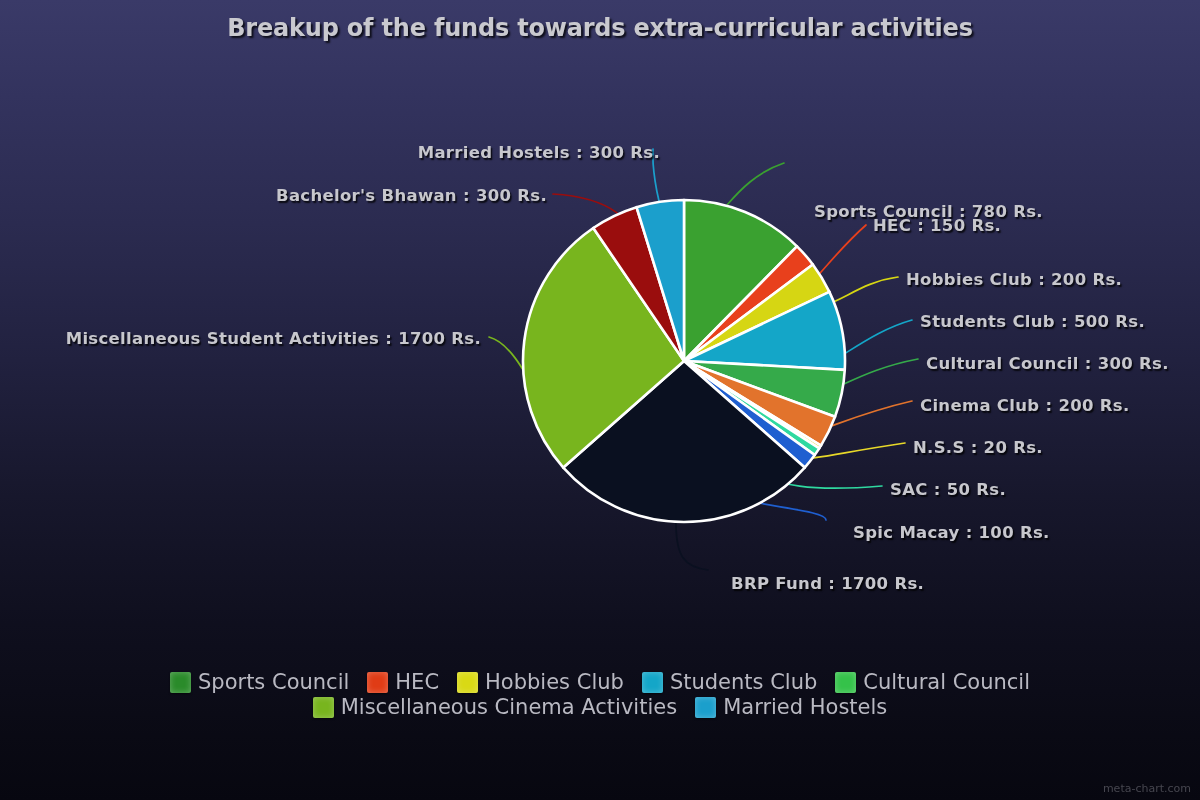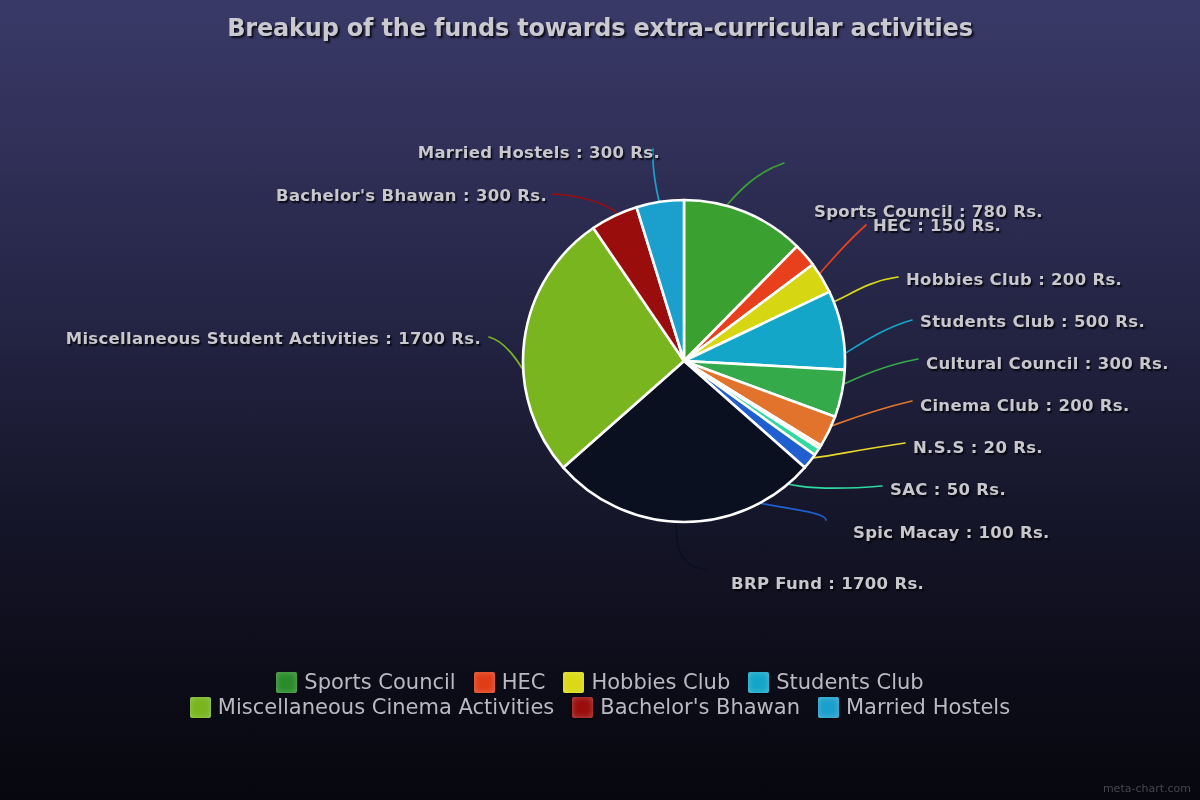--- a/index.html
+++ b/index.html
@@ -183,31 +183,31 @@
           <span class="legend-label">HEC</span>
         </div>
         <div class="legend-item">
           <span class="legend-swatch" style="background: rgb(217, 217, 21);"></span>
           <span class="legend-label">Hobbies Club</span>
         </div>
         <div class="legend-item">
           <span class="legend-swatch" style="background: rgb(20, 166, 200);"></span>
           <span class="legend-label">Students Club</span>
         </div>
+        <div class="legend-item">
+          <span class="legend-swatch" style="background: rgb(53, 194, 74);"></span>
+          <span class="legend-label">Cultural Council</span>
+        </div>
       </div>
       <div class="legend-row">
         <div class="legend-item">
           <span class="legend-swatch" style="background: rgb(120, 181, 30);"></span>
           <span class="legend-label">Miscellaneous Cinema Activities</span>
         </div>
         <div class="legend-item">
-          <span class="legend-swatch" style="background: rgb(154, 13, 13);"></span>
-          <span class="legend-label">Bachelor's Bhawan</span>
-        </div>
-        <div class="legend-item">
           <span class="legend-swatch" style="background: rgb(27, 159, 204);"></span>
           <span class="legend-label">Married Hostels</span>
         </div>
       </div>
     </div>
 
   <div id="watermark">meta-chart.com</div>
 
 </div>
 

